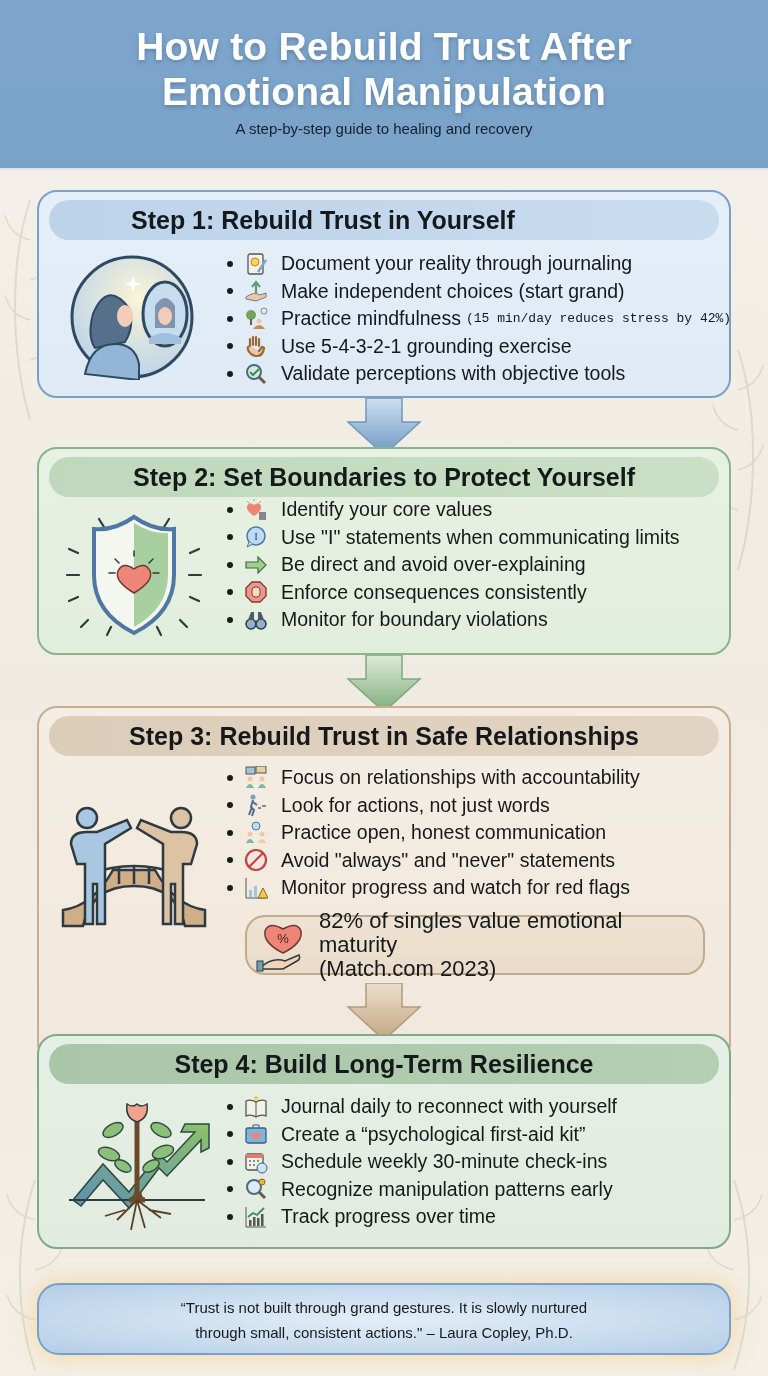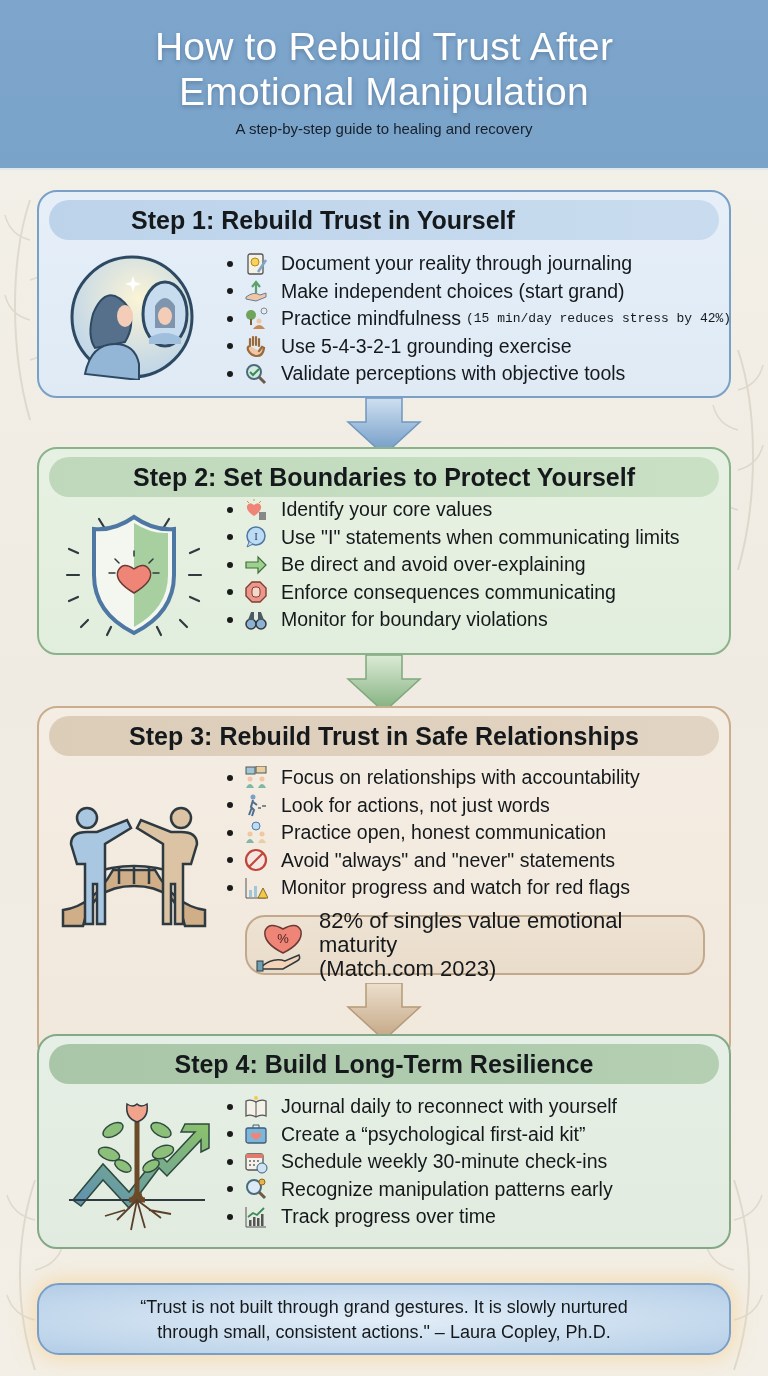--- a/index.html
+++ b/index.html
@@ -12,21 +12,21 @@
   }
   .header {
     position: absolute; left: 0; top: 0; width: 768px; height: 170px;
     background: linear-gradient(180deg, #7ea6cc 0%, #7aa3ca 100%);
     text-align: center;
     border-bottom: 2px solid #dfe7ee;
   }
   .header h1 {
     color: #ffffff;
     font-family: "Liberation Sans", sans-serif;
-    font-weight: normal;
+    font-weight: bold;
     font-size: 39px;
     line-height: 45px;
     padding-top: 24px;
     text-shadow: 0 2px 4px rgba(40,60,90,0.35);
     letter-spacing: 0.2px;
   }
   .header .subtitle {
     color: #16202b;
     font-size: 15px;
     margin-top: 6px;
@@ -84,21 +84,21 @@
   }
   .stat .stat-icon { width: 56px; height: 56px; margin-left: 8px; flex: none; }
   .stat .stat-text { font-size: 22px; line-height: 24px; color: #15191c; margin-left: 8px; }
   .quote {
     position: absolute; left: 37px; top: 1283px; width: 694px; height: 72px;
     border-radius: 22px;
     border: 2px solid #7a9fc6;
     background: radial-gradient(ellipse at center, #e3eef8 0%, #c3d8ec 70%, #b3cde6 100%);
     box-shadow: 0 0 18px 6px rgba(245,210,150,0.55);
     text-align: center;
-    font-size: 18px; line-height: 25px;
+    font-size: 15px; line-height: 25px;
     padding-top: 10px;
     color: #15191c;
   }
 </style>
 </head>
 <body>
 
 <svg class="deco-leaf" style="left:0;top:200px" width="60" height="220" viewBox="0 0 60 220">
     <path d="M30 0 C10 60 10 150 30 220" stroke="#8b7b62" fill="none" stroke-width="2"></path>
     <path d="M30 40 q-20 -5 -25 -25 M30 80 q20 -5 25 -25 M30 120 q-20 -5 -25 -25 M30 160 q20 -5 25 -25" stroke="#8b7b62" fill="none" stroke-width="1.5"></path>
@@ -258,21 +258,21 @@
       <span>Be direct and avoid over-explaining</span>
       </li>
     <li>
         <span class="bullet"></span>
       <span class="ico">
           <svg width="24" height="24" viewBox="0 0 24 24">
             <path d="M8 2 h8 l6 6 v8 l-6 6 h-8 l-6 -6 v-8z" fill="#e79a8c" stroke="#8a3a30" stroke-width="1.4"></path>
             <rect x="8" y="7" width="8" height="10" rx="3" fill="#f7d8c8" stroke="#8a3a30"></rect>
           </svg>
         </span>
-      <span>Enforce consequences communicating</span>
+      <span>Enforce consequences consistently</span>
       </li>
     <li>
         <span class="bullet"></span>
       <span class="ico">
           <svg width="24" height="24" viewBox="0 0 24 24">
             <circle cx="7" cy="16" r="5" fill="#8fb1d1" stroke="#2e3a40" stroke-width="1.5"></circle>
             <circle cx="17" cy="16" r="5" fill="#8fb1d1" stroke="#2e3a40" stroke-width="1.5"></circle>
             <path d="M4 12 l3 -8 h3 v8 M20 12 l-3 -8 h-3 v8" fill="#4d5b66"></path>
           </svg>
         </span>

